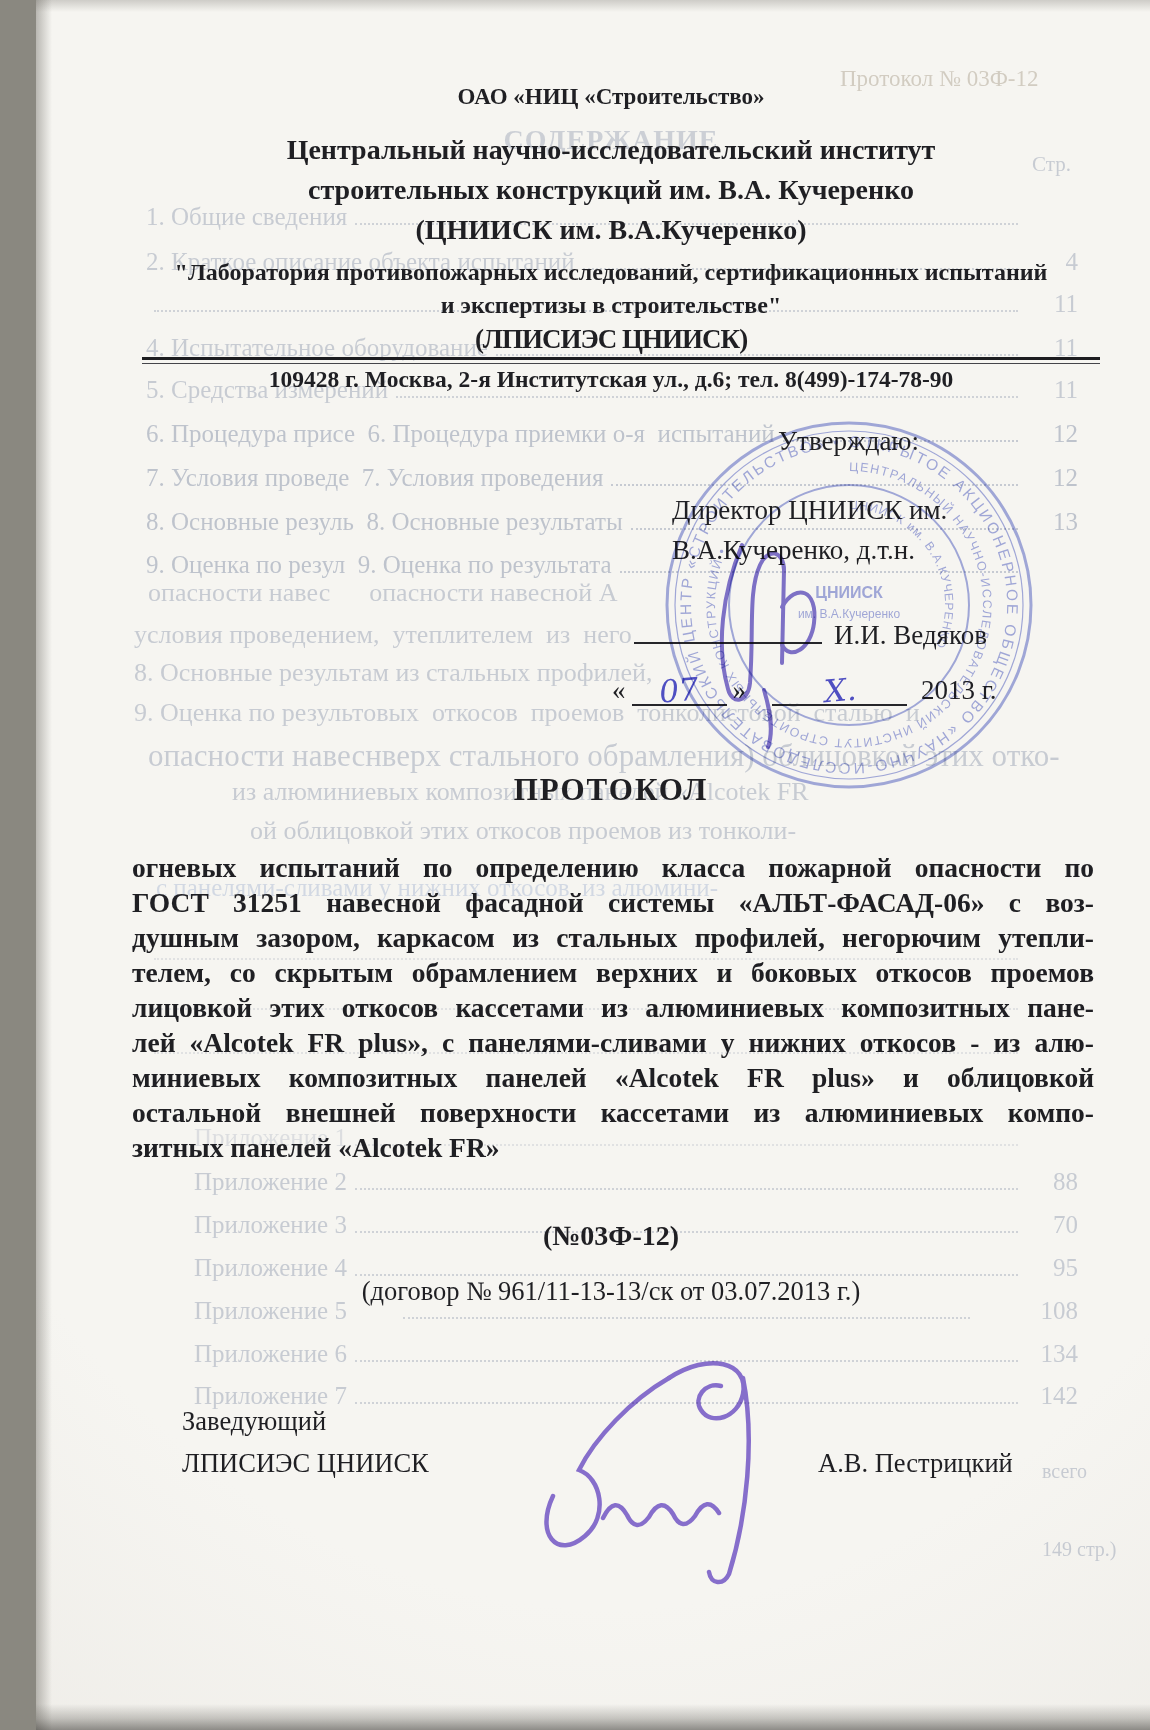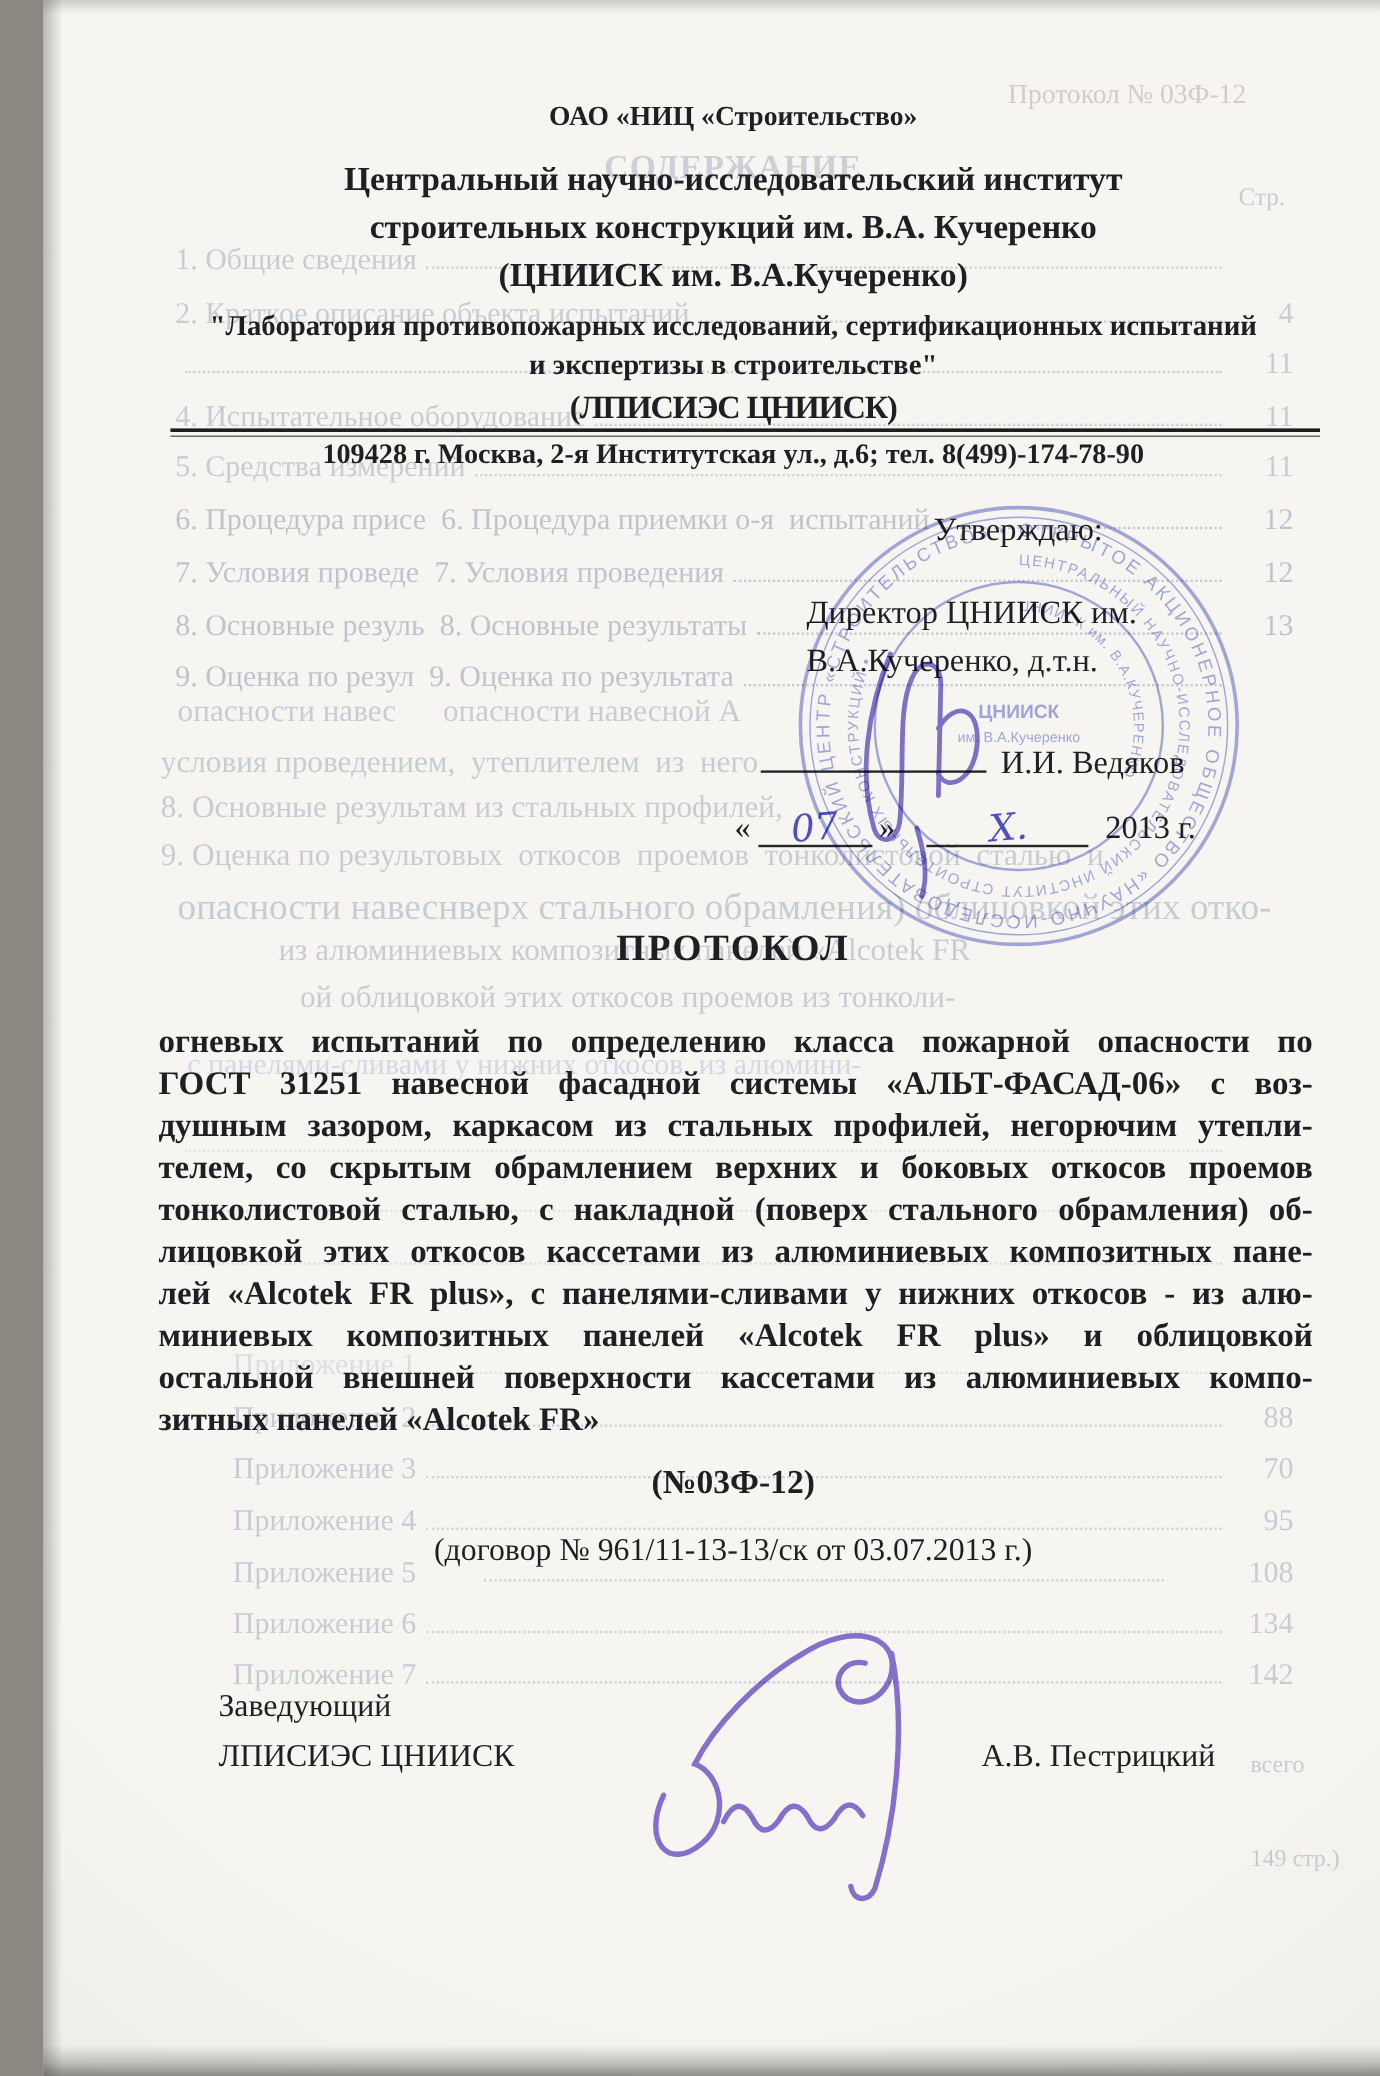--- a/index.html
+++ b/index.html
@@ -140,21 +140,20 @@
     <span>2013 г.</span>
   </div>
 
   <div class="abs center doctitle">ПРОТОКОЛ</div>
 
   <div class="abs bodyblock">
     <div class="jl">огневых испытаний по определению класса пожарной опасности по</div>
     <div class="jl">ГОСТ 31251 навесной фасадной системы «АЛЬТ-ФАСАД-06» с воз-</div>
     <div class="jl">душным зазором, каркасом из стальных профилей, негорючим утепли-</div>
     <div class="jl">телем, со скрытым обрамлением верхних и боковых откосов проемов</div>
-    <div class="jl">тонколистовой сталью, с накладной (поверх стального обрамления) об-</div>
     <div class="jl">лицовкой этих откосов кассетами из алюминиевых композитных пане-</div>
     <div class="jl">лей «Alcotek FR plus», с панелями-сливами у нижних откосов - из алю-</div>
     <div class="jl">миниевых композитных панелей «Alcotek FR plus» и облицовкой</div>
     <div class="jl">остальной внешней  поверхности кассетами из алюминиевых компо-</div>
     <div class="jl last">зитных панелей «Alcotek FR»</div>
   </div>
 
   <div class="abs center pnum">(№03Ф-12)</div>
   <div class="abs center contract">(договор № 961/11-13-13/ск от 03.07.2013 г.)</div>
 

